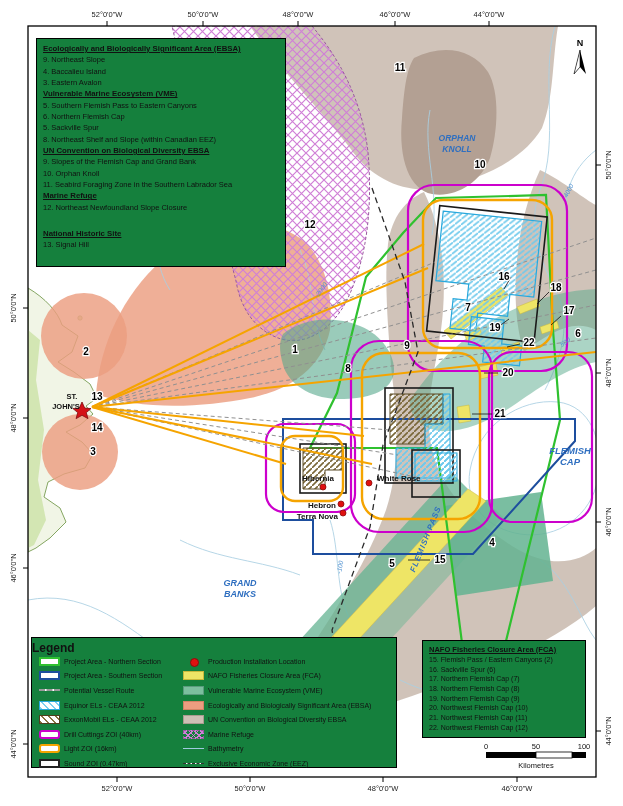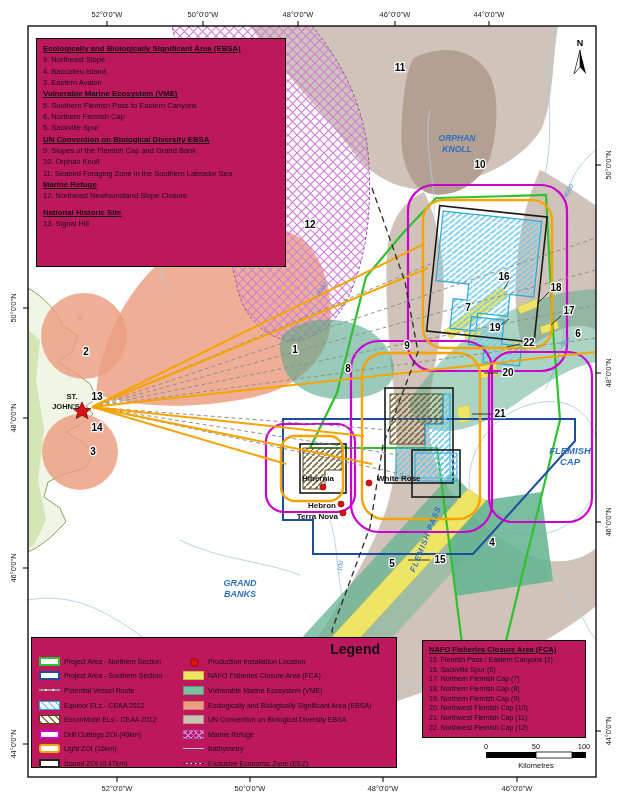--- a/index.html
+++ b/index.html
@@ -1,31 +1,31 @@
 <!DOCTYPE html>
 <html><head>
 <meta charset="utf-8">
 <style>
   html,body{margin:0;padding:0;background:#fff;}
   .page{position:relative;width:623px;height:806px;background:#fff;overflow:hidden;
         font-family:"Liberation Sans",sans-serif;}
   svg{position:absolute;left:0;top:0;font-family:"Liberation Sans",sans-serif;}
-  .box{position:absolute;background:#be185d;border:1px solid #000;box-sizing:border-box;z-index:5;}
+  .box{position:absolute;background:#15803d;border:1px solid #000;box-sizing:border-box;z-index:5;}
   
   .ebsa{left:36px;top:38px;width:250px;height:229px;padding:4px 6px;font-size:7.5px;color:#111;}
   .ebsa .hd{font-weight:bold;text-decoration:underline;font-size:7.8px;height:11.4px;line-height:11.4px;}
   .ebsa .it{height:11.3px;line-height:11.3px;}
-  .ebsa .gap{margin-top:5px;}
+  .ebsa .gap{margin-top:15px;}
   
   .fca{left:422px;top:640px;width:164px;height:98px;padding:3px 6px;font-size:7px;color:#111;}
   .fca .hd{font-weight:bold;text-decoration:underline;font-size:7.5px;height:11px;line-height:11px;}
   .fca .it{height:9.7px;line-height:9.7px;}
   
   .legend{left:31px;top:637px;width:366px;height:131px;font-size:7px;color:#111;}
-  .legend .title{position:absolute;left:0;right:16px;top:3px;text-align:right;font-weight:bold;font-size:14px;}
+  .legend .title{position:absolute;left:0;right:16px;top:3px;text-align:left;font-weight:bold;font-size:12px;}
   .lcol{position:absolute;top:16px;}
   .lcol.c1{left:7px;width:162px;}
   .lcol.c2{left:151px;width:210px;}
   .lrow{display:flex;align-items:center;height:14.6px;}
   .sw{width:21px;height:9px;margin-right:4px;flex:0 0 auto;box-sizing:border-box;background:#fff;}
   .sw-outline-green{border:2px solid #2fc12f;}
   .sw-outline-navy{border:2px solid #1d4e9e;}
   .sw-outline-magenta{border:2px solid #cc00cc;border-radius:3px;}
   .sw-outline-orange{border:2px solid #f5a400;border-radius:3px;}
   .sw-outline-black{border:2px solid #222;}
@@ -307,20 +307,21 @@
 
 <div class="box ebsa">
   <div class="hd">Ecologically and Biologically Significant Area (EBSA)</div>
   <div class="it">9. Northeast Slope</div>
   <div class="it">4. Baccalieu Island</div>
   <div class="it">3. Eastern Avalon</div>
   <div class="hd">Vulnerable Marine Ecosystem (VME)</div>
   <div class="it">5. Southern Flemish Pass to Eastern Canyons</div>
   <div class="it">6. Northern Flemish Cap</div>
   <div class="it">5. Sackville Spur</div>
+  <div class="it">8. Northeast Shelf and Slope (within Canadian EEZ)</div>
   <div class="hd">UN Convention on Biological Diversity EBSA</div>
   <div class="it">9. Slopes of the Flemish Cap and Grand Bank</div>
   <div class="it">10. Orphan Knoll</div>
   <div class="it">11. Seabird Foraging Zone in the Southern Labrador Sea</div>
   <div class="hd">Marine Refuge</div>
   <div class="it">12. Northeast Newfoundland Slope Closure</div>
   <div class="hd gap">National Historic Site</div>
   <div class="it">13. Signal Hill</div>
 </div>
 

